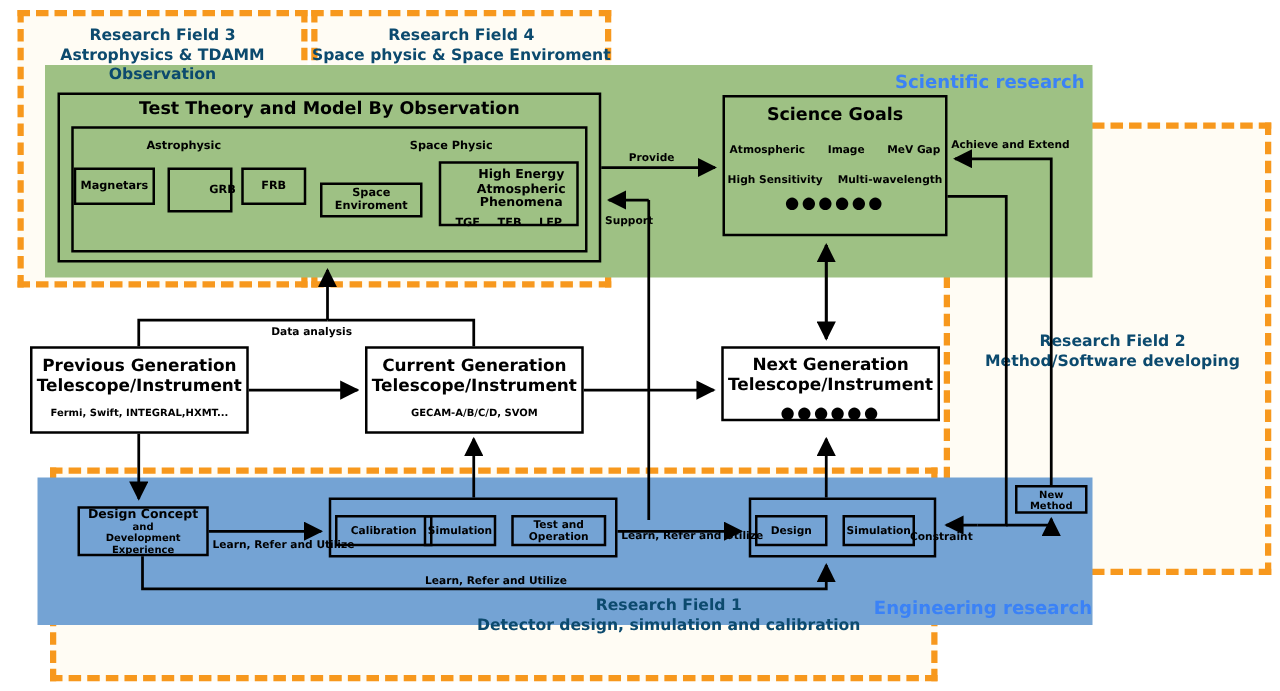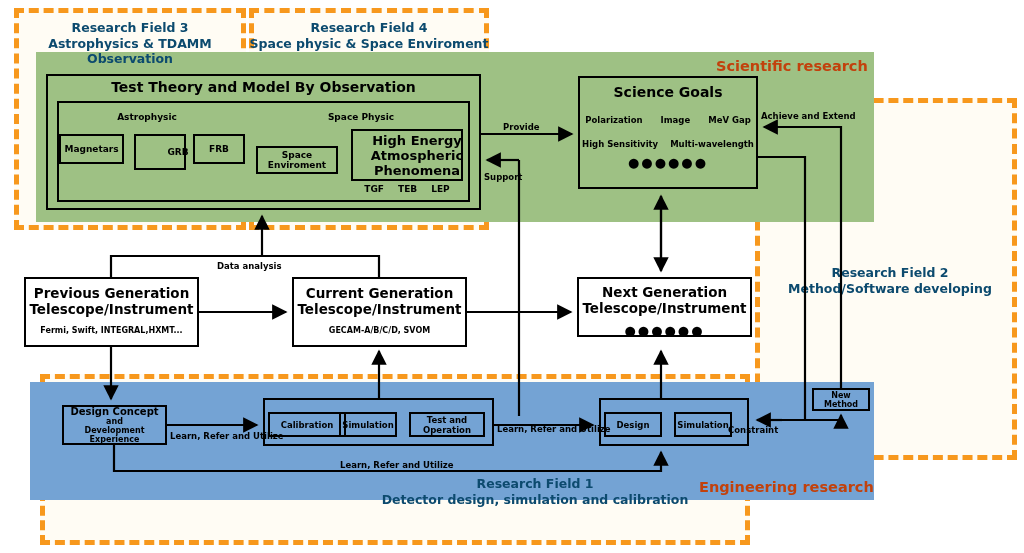--- a/index.html
+++ b/index.html
@@ -22,21 +22,21 @@
   
   .bx{position:absolute;box-sizing:border-box;border:2.2px solid #000;
       display:flex;flex-direction:column;align-items:center;
       justify-content:center;text-align:center;color:#000;}
   .bx.white{background:#ffffff;}
   .bx.clear{background:transparent;}
 
   .title-b{font-weight:bold;}
 
   
-  .band-cap{position:absolute;color:#c2410c;font-weight:bold;font-size:14.5px;}
+  .band-cap{position:absolute;color:#3b82f6;font-weight:bold;font-size:14.5px;}
 
   
   .lbl{position:absolute;font-size:8.5px;font-weight:bold;color:#000;
        white-space:nowrap;background:transparent;}
 
   
   #wires{position:absolute;left:0;top:0;width:1024px;height:553px;
          pointer-events:none;}
 
   .dots{letter-spacing:2px;font-size:13px;line-height:1;font-weight:bold;}
@@ -91,32 +91,32 @@
   </div>
   <div class="bx clear title-b" style="left:193px;top:134px;width:52px;height:30px;font-size:9px;">
      <span>FRB</span>
   </div>
 
   <div class="bx clear title-b" style="left:256px;top:146px;width:82px;height:28px;font-size:9px;">
      <span>Space Enviroment</span>
   </div>
 
   <div class="bx clear" style="left:351px;top:129px;width:112px;height:52px;justify-content:flex-start;padding-top:3px;">
-     <div class="title-b" style="font-size:13px;line-height:1.15;margin-left:20px;">High Energy Atmospheric Phenomena</div>
+     <div class="title-b" style="font-size:10px;line-height:1.15;margin-left:20px;">High Energy Atmospheric Phenomena</div>
      <div style="display:flex;gap:14px;margin-top:5px;text-align:center;">
         <span class="title-b" style="font-size:9px;">TGF</span>
         <span class="title-b" style="font-size:9px;">TEB</span>
         <span class="title-b" style="font-size:9px;">LEP</span>
      </div>
   </div>
 
   <div class="bx clear" style="left:578px;top:76px;width:180px;height:113px;justify-content:flex-start;padding-top:6px;">
      <div class="title-b" style="font-size:14px;">Science Goals</div>
      <div style="display:flex;gap:18px;margin-top:15px;">
-        <span class="title-b" style="font-size:8.5px;">Polarization</span>
+        <span class="title-b" style="font-size:8.5px;">Atmospheric</span>
         <span class="title-b" style="font-size:8.5px;">Image</span>
         <span class="title-b" style="font-size:8.5px;">MeV Gap</span>
      </div>
      <div style="display:flex;gap:12px;margin-top:14px;">
         <span class="title-b" style="font-size:8.5px;">High Sensitivity</span>
         <span class="title-b" style="font-size:8.5px;">Multi-wavelength</span>
      </div>
      <div class="dots" style="margin-top:7px;">●●●●●●</div>
   </div>
 

